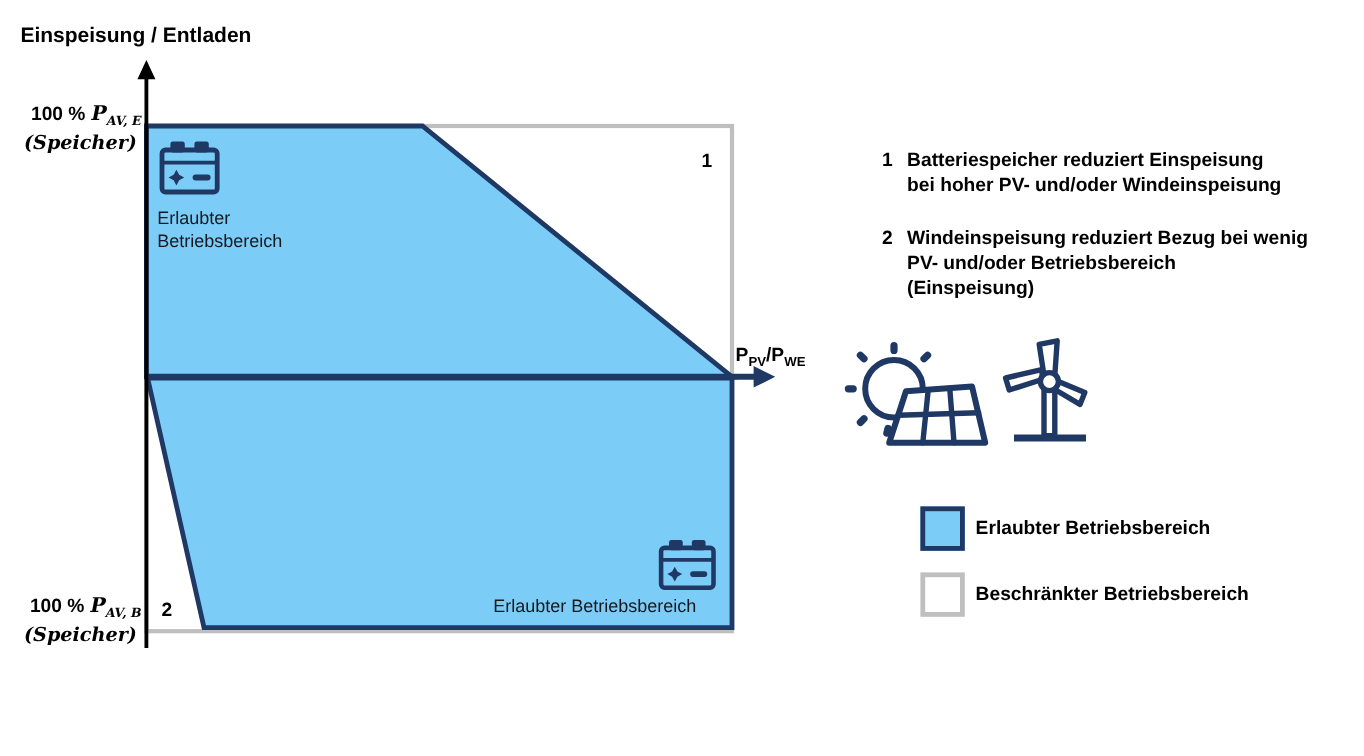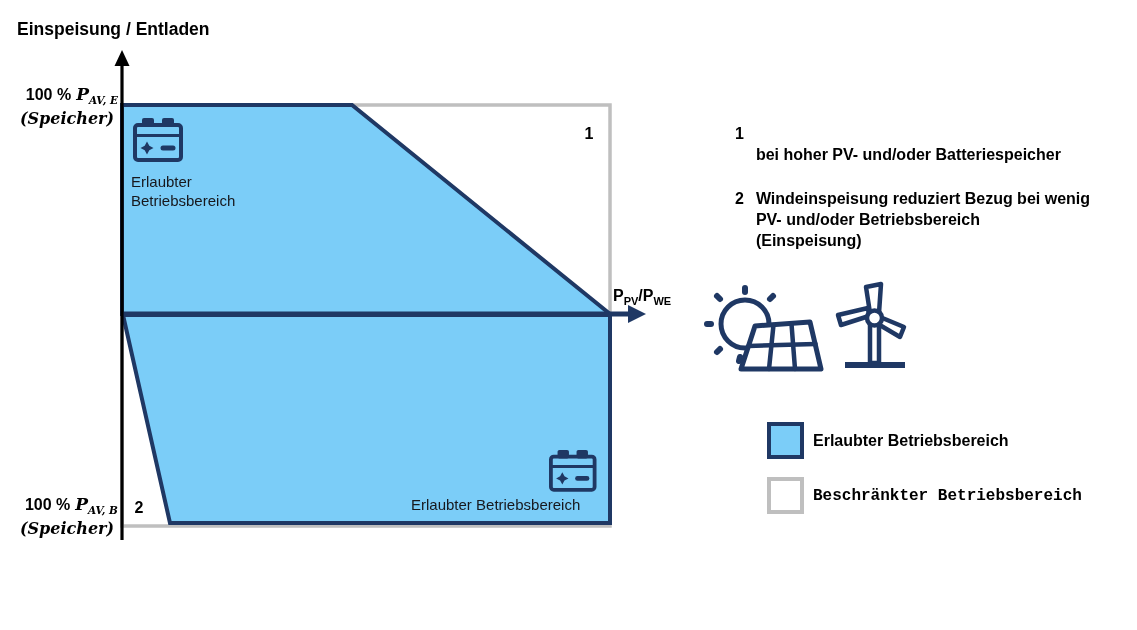--- a/index.html
+++ b/index.html
@@ -73,21 +73,21 @@
     <text x="589" y="139" text-anchor="middle" class="marker">1</text>
     <text x="139" y="513" text-anchor="middle" class="marker">2</text>
 
     <text x="131" y="187" class="rlabel">Erlaubter</text>
     <text x="131" y="206" class="rlabel">Betriebsbereich</text>
     <text x="411" y="510" class="rlabel">Erlaubter Betriebsbereich</text>
   </svg>
 
   <div class="annotation" style="left:735px;top:123px;">
     <span class="ann-num">1</span>
-    <span><br><span>bei hoher PV- und/oder Batteriespeicher</span></span>
+    <span><span>Batteriespeicher reduziert Einspeisung</span><br><span>bei hoher PV- und/oder Windeinspeisung</span></span>
   </div>
 
   <div class="annotation" style="left:735px;top:188px;">
     <span class="ann-num">2</span>
     <span><span>Windeinspeisung reduziert Bezug bei wenig</span><br><span>PV- und/oder Betriebsbereich</span><br><span>(Einspeisung)</span></span>
   </div>
 
   <svg class="icon-abs" style="left:703px;top:284px;" width="122" height="95" viewBox="0 0 122 95">
     <g stroke="#1F3864" stroke-width="5" fill="none" stroke-linecap="round">
       <circle cx="42" cy="40" r="24"></circle>
@@ -116,18 +116,18 @@
       <rect x="37" y="42" width="9" height="41"></rect>
       <circle cx="41.5" cy="38" r="7.5"></circle>
       <line x1="12" y1="85" x2="72" y2="85" stroke-width="6" fill="none"></line>
     </g>
   </svg>
 
   <div class="legend-row" style="left:767px;top:422px;">
     <span class="swatch allowed"></span>
     <span>Erlaubter Betriebsbereich</span>
   </div>
-  <div class="legend-row" style="left:767px;top:477px;font-family:Liberation Mono, monospace;">
+  <div class="legend-row" style="left:767px;top:477px;">
     <span class="swatch restricted"></span>
     <span>Beschränkter Betriebsbereich</span>
   </div>
 
 </div>
 
 </body></html>

